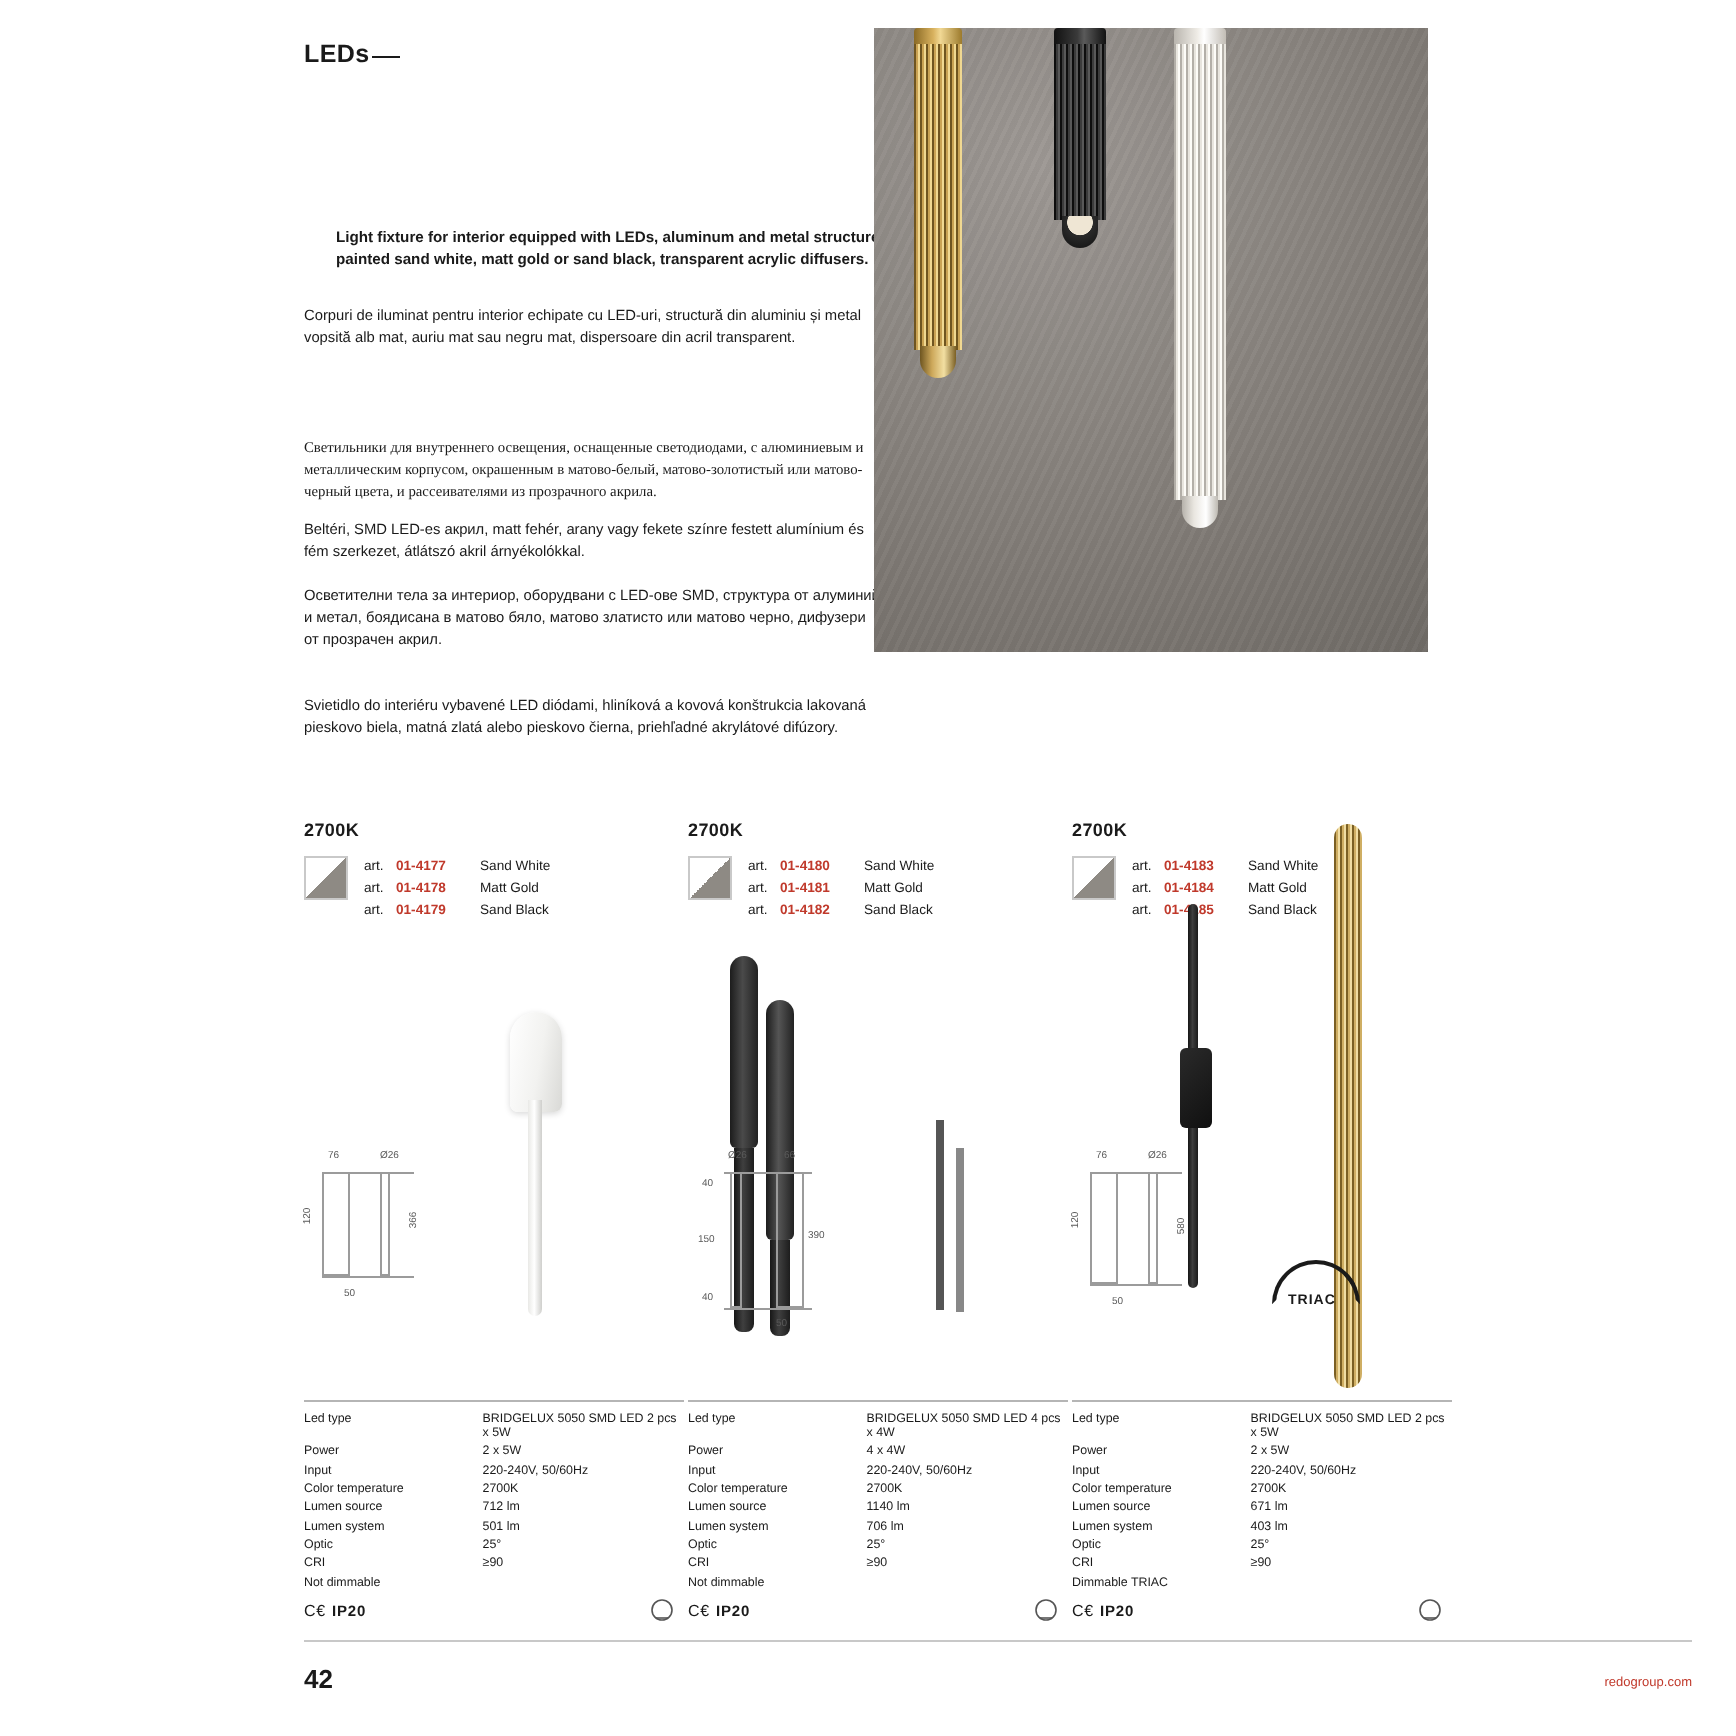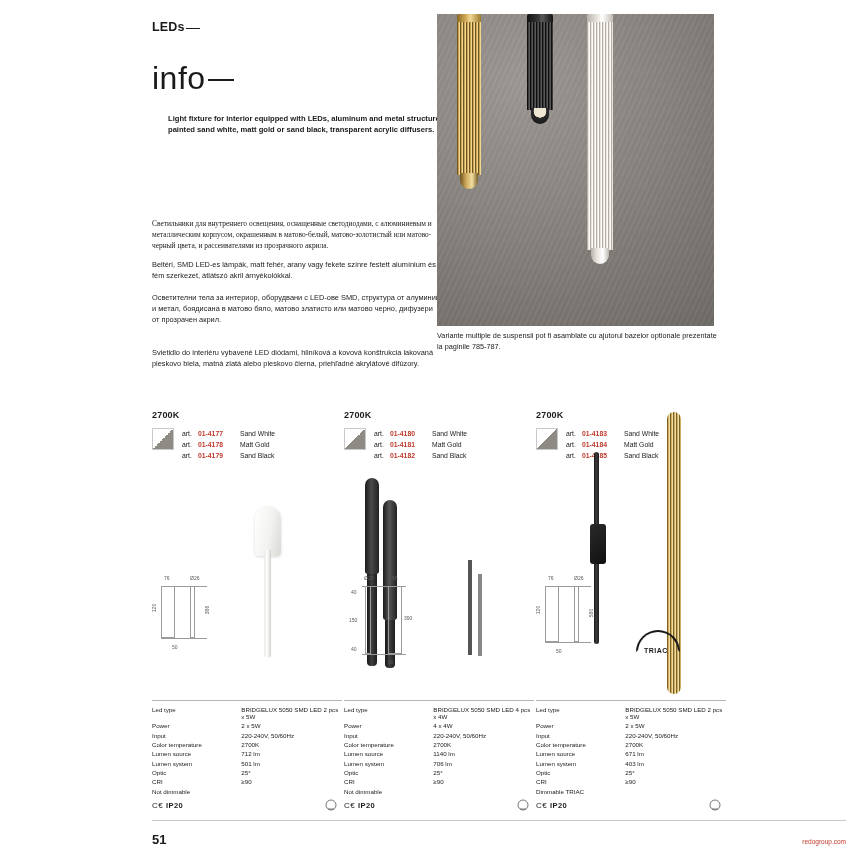--- a/index.html
+++ b/index.html
@@ -137,25 +137,25 @@
     border: 2px solid #1a1a1a; border-bottom-color: transparent; border-radius: 22px 22px 0 0;
   }
   .triac-badge .txt { position:absolute; left: 8px; top: 17px; font-size: 7px; font-weight:700; letter-spacing:.5px;}
 </style>
 </head>
 <body>
 
 <div class="page">
 
   <div class="brand"><span>LEDs</span><span class="u"></span></div>
-  <div class="title"><span>info</span><span class="u"></span></div>
 
   <div class="lead">Light fixture for interior equipped with LEDs, aluminum and metal structure painted sand white, matt gold or sand black, transparent acrylic diffusers.</div>
+  <div class="para p1">Corpuri de iluminat pentru interior echipate cu LED-uri, structură din aluminiu și metal vopsită alb mat, auriu mat sau negru mat, dispersoare din acril transparent.</div>
   <div class="para p3">Светильники для внутреннего освещения, оснащенные светодиодами, с алюминиевым и металлическим корпусом, окрашенным в матово-белый, матово-золотистый или матово-черный цвета, и рассеивателями из прозрачного акрила.</div>
-  <div class="para p4">Beltéri, SMD LED-es lámpák, matt fehér, arany vagy fekete színre festett alumínium és fém szerkezet, átlátszó akril árnyékolókkal.</div>
+  <div class="para p4">Beltéri, SMD LED-es акрил, matt fehér, arany vagy fekete színre festett alumínium és fém szerkezet, átlátszó akril árnyékolókkal.</div>
   <div class="para p5">Осветителни тела за интериор, оборудвани с LED-ове SMD, структура от алуминий и метал, боядисана в матово бяло, матово златисто или матово черно, дифузери от прозрачен акрил.</div>
   <div class="para p6">Svietidlo do interiéru vybavené LED diódami, hliníková a kovová konštrukcia lakovaná pieskovo biela, matná zlatá alebo pieskovo čierna, priehľadné akrylátové difúzory.</div>
 
   <div class="hero">
     <div class="pend gold">
       <div class="cap"></div>
       <div class="tube"></div>
       <div class="diff"></div>
     </div>
     <div class="pend black">
@@ -164,21 +164,20 @@
       <div class="diff"></div>
     </div>
     <div class="pend white">
       <div class="cap"></div>
       <div class="tube"></div>
       <div class="diff"></div>
     </div>
   </div>
 
   <div class="hero-cap">
-    <div class="sub">Variante multiple de suspensii pot fi asamblate cu ajutorul bazelor optionale prezentate la paginile 785-787.</div>
   </div>
 
   <div class="col c1">
     <div class="kelvin">2700K</div>
     <div class="swatchrow">
       <div class="swatch"></div>
       <div class="arts">
         <div class="r">
           <span class="lbl">art.</span><span class="code">01-4177</span><span class="name">Sand White</span>
         </div>
@@ -443,15 +442,15 @@
     <div class="foot">
       <span class="marks"><span class="ce">C€</span><span>IP20</span></span>
       <svg class="lampicon" viewBox="0 0 14 16">
         <circle cx="7" cy="8" r="5" fill="none" stroke="#555" stroke-width="0.8"></circle>
         <path d="M4 12 h6" stroke="#555" stroke-width="0.8"></path>
       </svg>
     </div>
   </div>
 
   <div class="footline"></div>
-  <div class="pagenum">51</div>
+  <div class="pagenum">42</div>
   <div class="site">redogroup.com</div>
 </div>
 
 </body></html>

